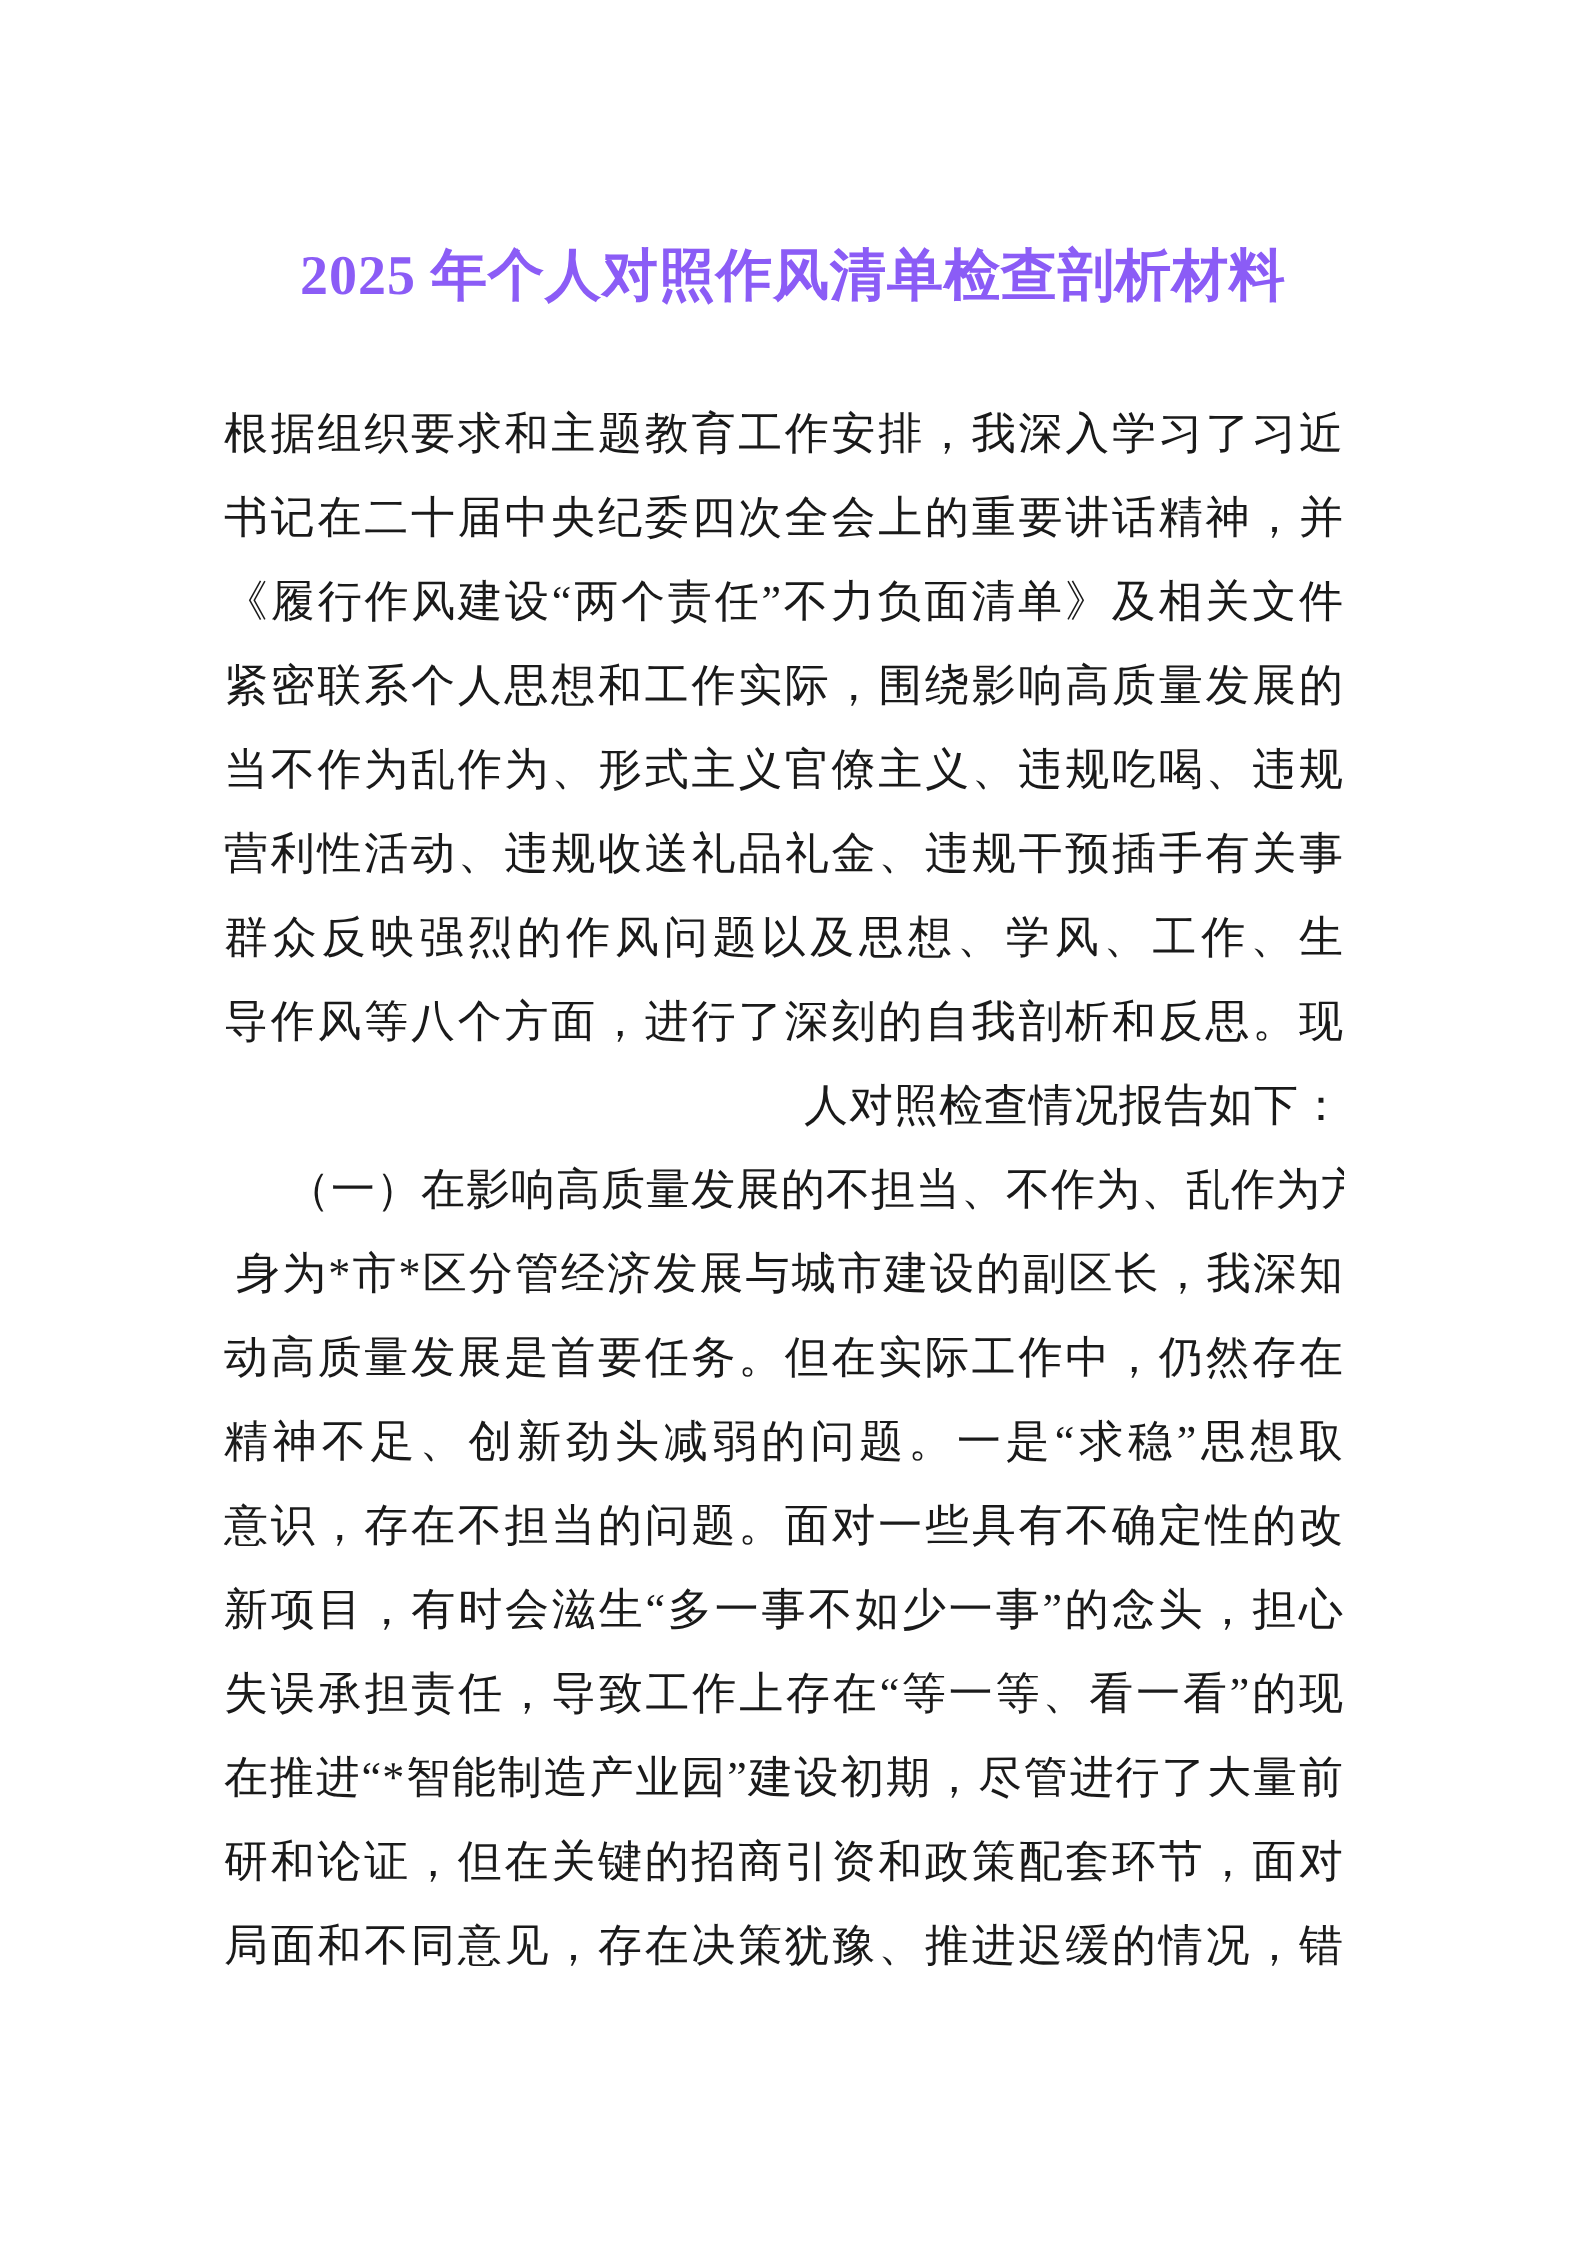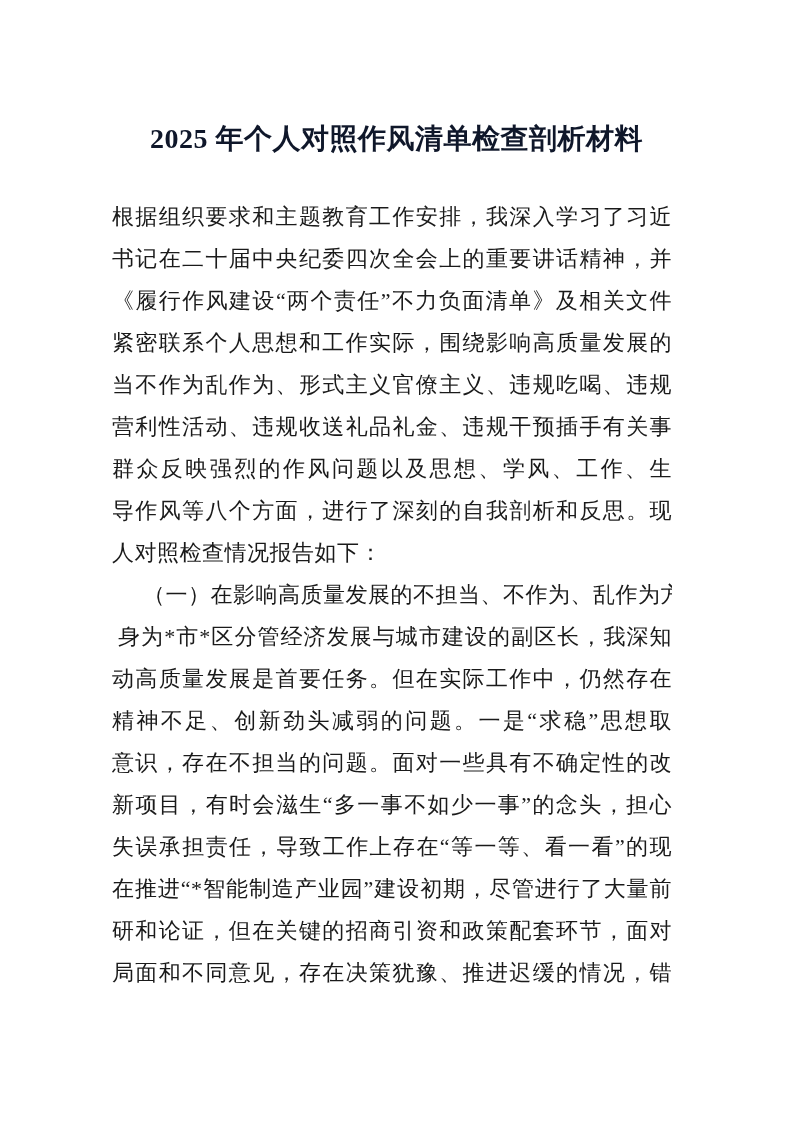--- a/index.html
+++ b/index.html
@@ -17,41 +17,41 @@
   }
   .doc-title {
     position: absolute;
     top: 117px;
     left: 0;
     right: 0;
     text-align: center;
     font-size: 28px;
     line-height: 44px;
     font-weight: 700;
-    color: #0f172a;
+    color: #8b5cf6;
     letter-spacing: 0.5px;
     white-space: nowrap;
   }
   .doc-body {
     position: absolute;
     top: 196px;
     left: 112px;
     width: 560px;
     color: #1a1a1a;
   }
   .paragraph {
     margin: 0;
     padding: 0;
   }
   .line {
     font-size: 22px;
     line-height: 42px;
     height: 42px;
     overflow: hidden;
-    text-align: left;
+    text-align: right;
     white-space: nowrap;
     letter-spacing: 0.5px;
   }
   .line.just {
     white-space: normal;
     text-align: justify;
     text-align-last: justify;
     text-justify: inter-ideograph;
   }
 </style>

